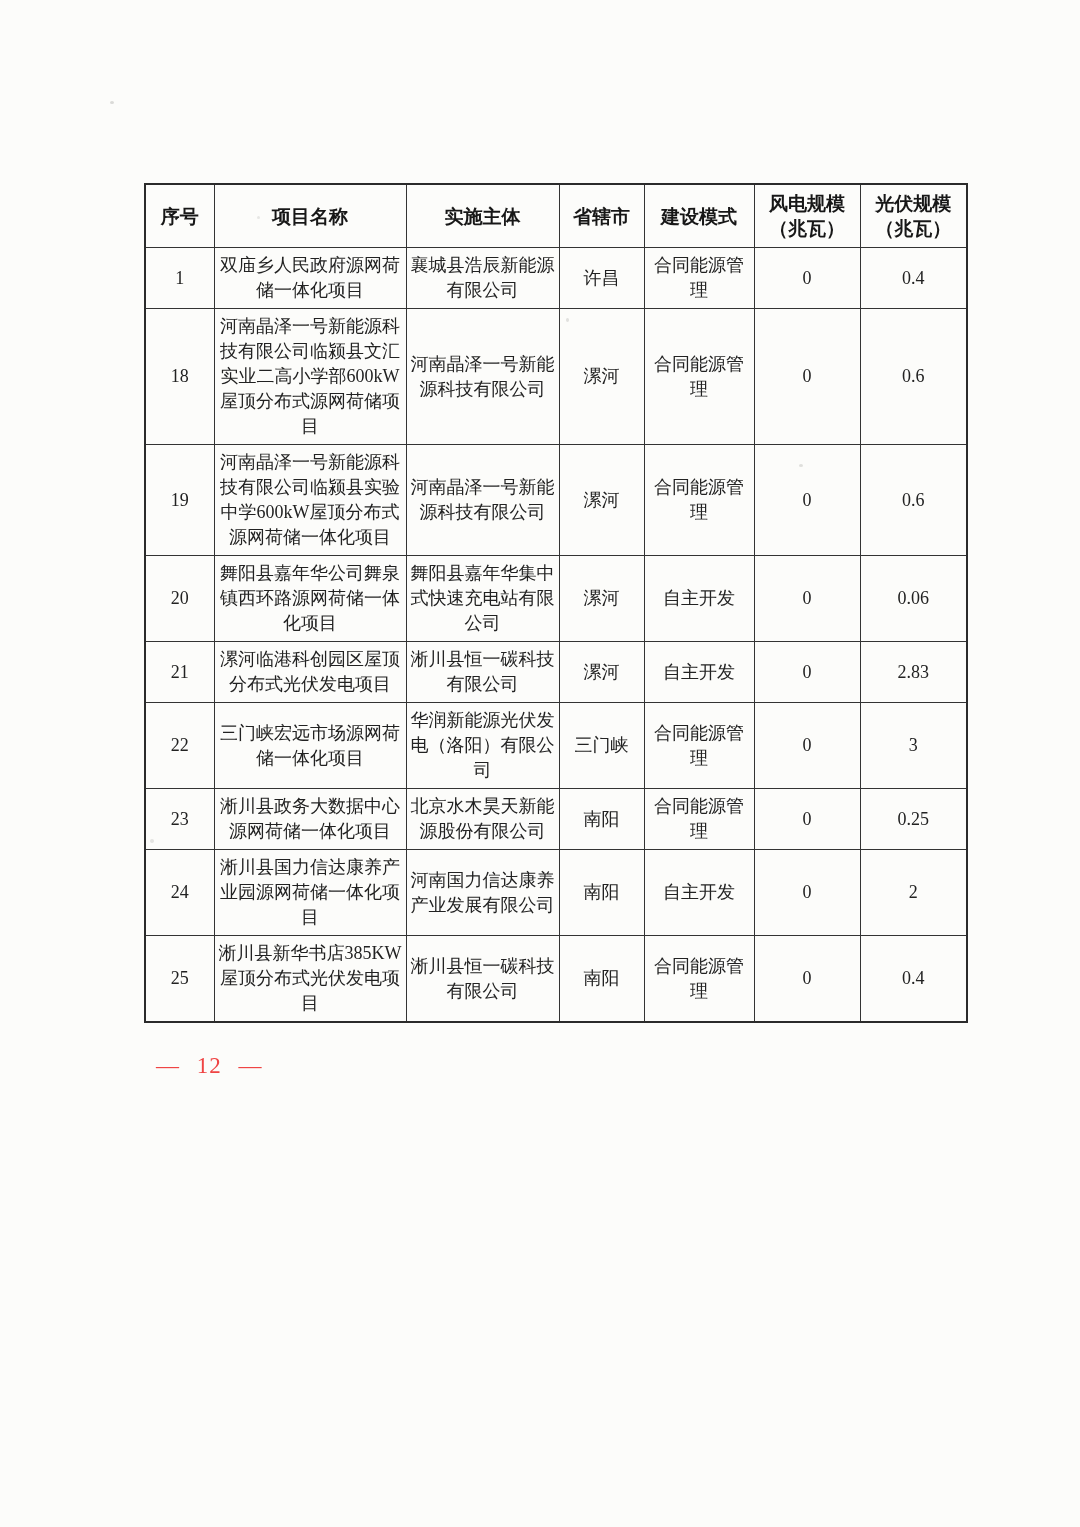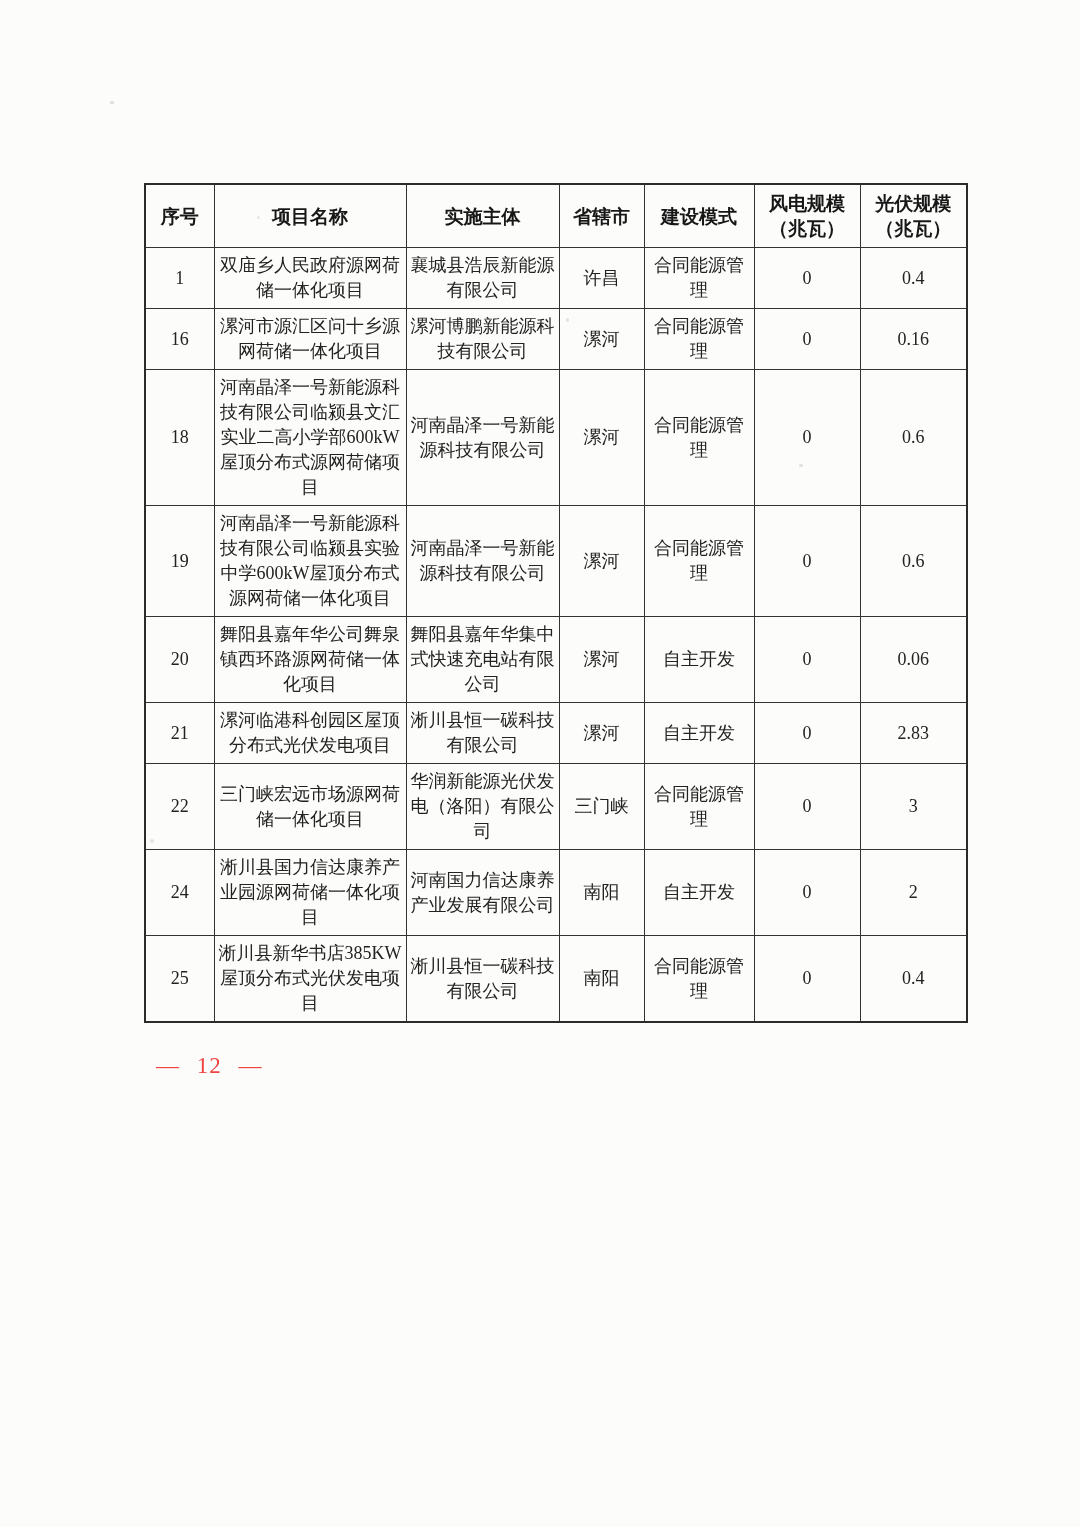--- a/index.html
+++ b/index.html
@@ -121,29 +121,20 @@
           <tr>
             <td class="col-no">1</td>
             <td class="col-name">双庙乡人民政府源网荷储一体化项目</td>
             <td class="col-entity">襄城县浩辰新能源有限公司</td>
             <td class="col-city">许昌</td>
             <td class="col-mode">合同能源管理</td>
             <td class="col-wind">0</td>
             <td class="col-pv">0.4</td>
           </tr>
           <tr>
-            <td class="col-no">16</td>
-            <td class="col-name">漯河市源汇区问十乡源网荷储一体化项目</td>
-            <td class="col-entity">漯河博鹏新能源科技有限公司</td>
-            <td class="col-city">漯河</td>
-            <td class="col-mode">合同能源管理</td>
-            <td class="col-wind">0</td>
-            <td class="col-pv">0.16</td>
-          </tr>
-          <tr>
             <td class="col-no">18</td>
             <td class="col-name">河南晶泽一号新能源科技有限公司临颍县文汇实业二高小学部600kW屋顶分布式源网荷储项目</td>
             <td class="col-entity">河南晶泽一号新能源科技有限公司</td>
             <td class="col-city">漯河</td>
             <td class="col-mode">合同能源管理</td>
             <td class="col-wind">0</td>
             <td class="col-pv">0.6</td>
           </tr>
           <tr>
             <td class="col-no">19</td>
@@ -173,20 +164,29 @@
             <td class="col-pv">2.83</td>
           </tr>
           <tr>
             <td class="col-no">22</td>
             <td class="col-name">三门峡宏远市场源网荷储一体化项目</td>
             <td class="col-entity">华润新能源光伏发电（洛阳）有限公司</td>
             <td class="col-city">三门峡</td>
             <td class="col-mode">合同能源管理</td>
             <td class="col-wind">0</td>
             <td class="col-pv">3</td>
+          </tr>
+          <tr>
+            <td class="col-no">23</td>
+            <td class="col-name">淅川县政务大数据中心源网荷储一体化项目</td>
+            <td class="col-entity">北京水木昊天新能源股份有限公司</td>
+            <td class="col-city">南阳</td>
+            <td class="col-mode">合同能源管理</td>
+            <td class="col-wind">0</td>
+            <td class="col-pv">0.25</td>
           </tr>
           <tr>
             <td class="col-no">24</td>
             <td class="col-name">淅川县国力信达康养产业园源网荷储一体化项目</td>
             <td class="col-entity">河南国力信达康养产业发展有限公司</td>
             <td class="col-city">南阳</td>
             <td class="col-mode">自主开发</td>
             <td class="col-wind">0</td>
             <td class="col-pv">2</td>
           </tr>

